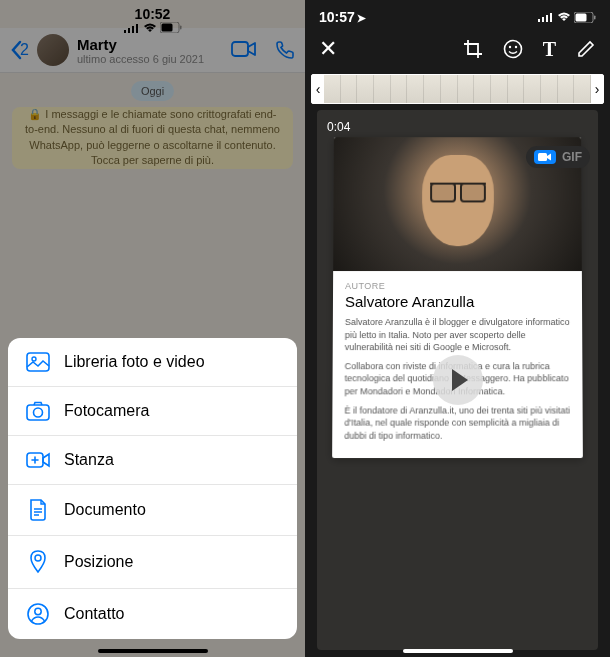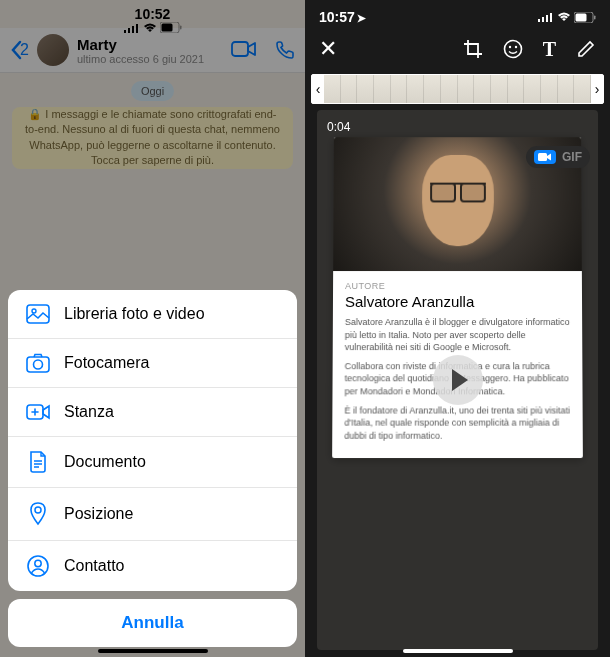--- a/index.html
+++ b/index.html
@@ -187,21 +187,20 @@
         <span class="sheet-icon">
             <svg width="22" height="22" viewBox="0 0 22 22">
               <circle cx="11" cy="11" r="10" fill="none" stroke="#007aff" stroke-width="1.6"></circle>
               <circle cx="11" cy="8.5" r="3.2" fill="none" stroke="#007aff" stroke-width="1.5"></circle>
               <path d="M4.5 18 Q7 14 11 14 Q15 14 17.5 18" fill="none" stroke="#007aff" stroke-width="1.5"></path>
             </svg>
           </span>
         <span class="sheet-label">Contatto</span>
       </div>
     </div>
-    <div class="cancel-btn">Annulla</div>
   </div>
   <div class="home-indicator"></div>
 </div>
 
 <div class="phone phone-right">
   <div class="status-bar sb-l">
     <span><span>10:57</span><span class="loc-arrow">➤</span></span>
     <span class="status-right-icons">
       <svg width="16" height="10" viewBox="0 0 16 10">
           <rect x="0" y="7" width="2" height="3" fill="#fff"></rect>

